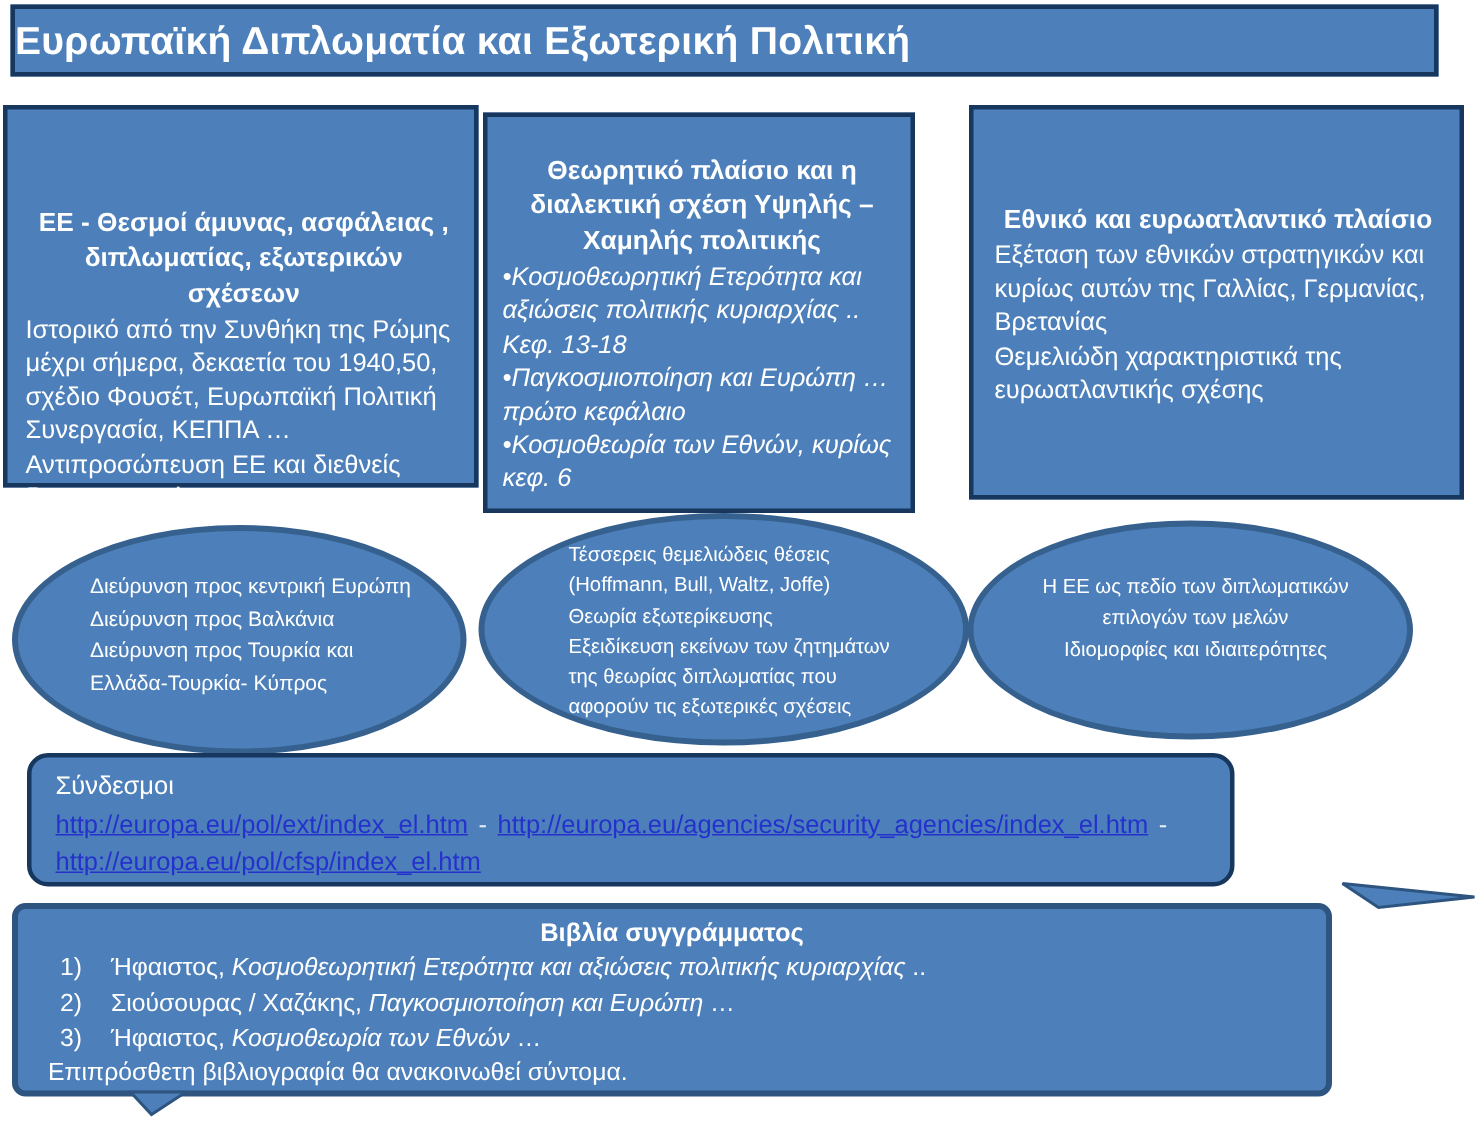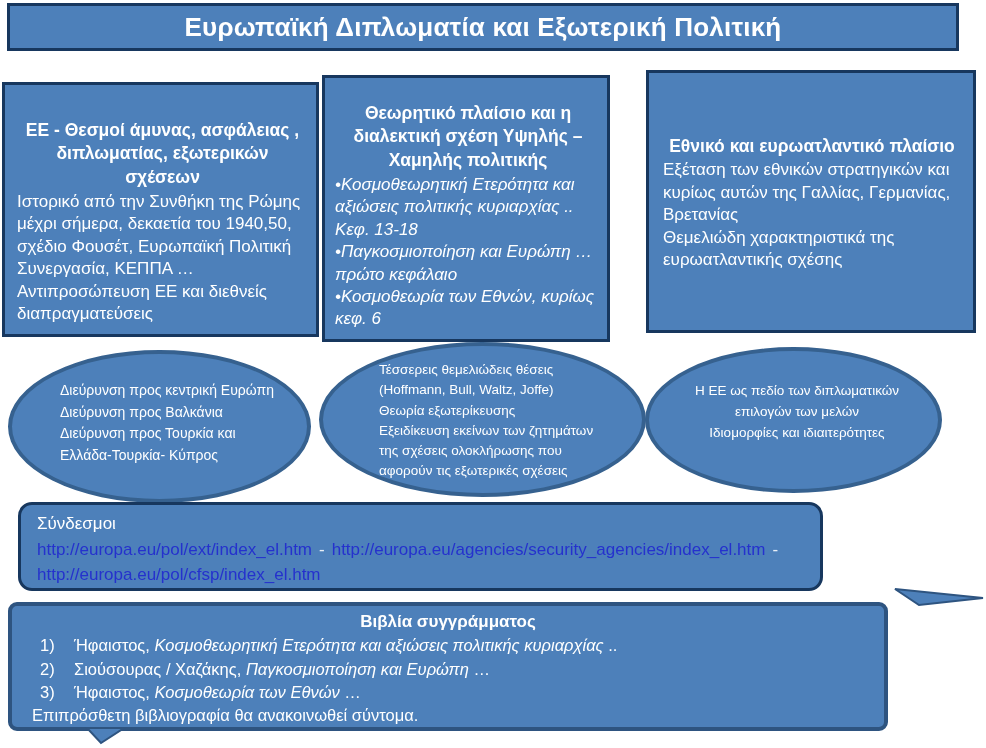--- a/index.html
+++ b/index.html
@@ -19,39 +19,39 @@
     position:relative;
     width:986px;height:748px;
     background:#ffffff;
     overflow:hidden;
   }
   
   .banner{
     position:absolute;left:7px;top:3px;width:952px;height:48px;
     background:var(--box-fill);
     border:3px solid var(--border-dark);
-    display:flex;align-items:center;justify-content:center;
+    display:flex;align-items:center;justify-content:flex-start;
   }
   .banner h1{
     color:var(--text-white);
     font-size:26px;font-weight:bold;
     letter-spacing:.2px;
   }
   
   .tbox{
     position:absolute;
     background:var(--box-fill);
     border:3px solid var(--border-dark);
     color:var(--text-white);
     font-size:17px;line-height:1.32;
   }
   .tbox .tbox-title{
     text-align:center;font-weight:bold;font-size:17.5px;line-height:1.33;
   }
-  .box-left{left:2px;top:82px;width:317px;height:255px;padding:34px 8px 0 12px;}
+  .box-left{left:2px;top:70px;width:317px;height:255px;padding:64px 8px 0 12px;}
   .box-left .tbox-title{margin-bottom:2px;}
   .box-mid{left:322px;top:75px;width:288px;height:267px;padding:24px 6px 0 10px;}
   .box-mid .tbox-title{margin-bottom:2px;}
   .box-mid .bullet-line{font-style:italic;}
   .box-right{left:646px;top:70px;width:330px;height:263px;padding:62px 12px 18px 14px;}
   .box-right .tbox-title{margin-bottom:1px;}
   
   .ellipse{
     position:absolute;
     background:var(--box-fill);
@@ -70,20 +70,21 @@
     position:absolute;left:18px;top:502px;width:805px;height:89px;
     background:var(--box-fill);
     border:3px solid var(--border-dark);
     border-radius:14px;
     color:var(--text-white);
     font-size:17px;line-height:1.5;
     padding:6px 16px;
   }
   .links-box a{
     color:var(--link-blue);
+    text-decoration:underline;
     cursor:pointer;
   }
   .links-box .sep{color:#e8eef6;margin:0 7px;}
   
   .books-box{
     position:absolute;left:8px;top:602px;width:880px;height:129px;
     background:var(--box-fill);
     border:4px solid var(--border-mid);
     border-radius:9px;
     color:var(--text-white);
@@ -131,21 +132,21 @@
       <div>Διεύρυνση προς κεντρική Ευρώπη</div>
       <div>Διεύρυνση προς Βαλκάνια</div>
       <div>Διεύρυνση προς Τουρκία και Ελλάδα-Τουρκία- Κύπρος</div>
     </div>
   </div>
 
   <div class="ellipse ell-mid">
     <div class="ell-text">
       <div>Τέσσερεις θεμελιώδεις θέσεις (Hoffmann, Bull, Waltz,  Joffe)</div>
       <div>Θεωρία εξωτερίκευσης</div>
-      <div>Εξειδίκευση εκείνων  των ζητημάτων της σχέσεις ολοκλήρωσης που αφορούν τις εξωτερικές  σχέσεις</div>
+      <div>Εξειδίκευση εκείνων  των ζητημάτων της θεωρίας διπλωματίας που αφορούν τις εξωτερικές  σχέσεις</div>
     </div>
   </div>
 
   <div class="ellipse ell-right">
     <div class="ell-text">
       <div>Η ΕΕ ως πεδίο των διπλωματικών επιλογών  των μελών</div>
       <div>Ιδιομορφίες  και ιδιαιτερότητες</div>
     </div>
   </div>
 

